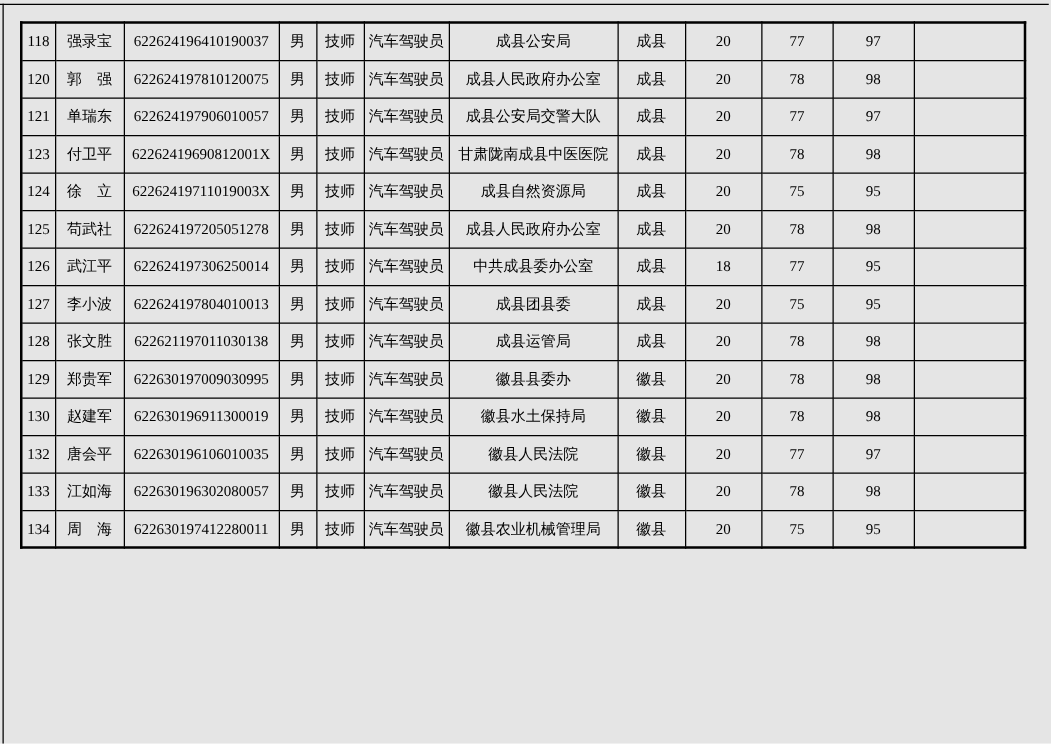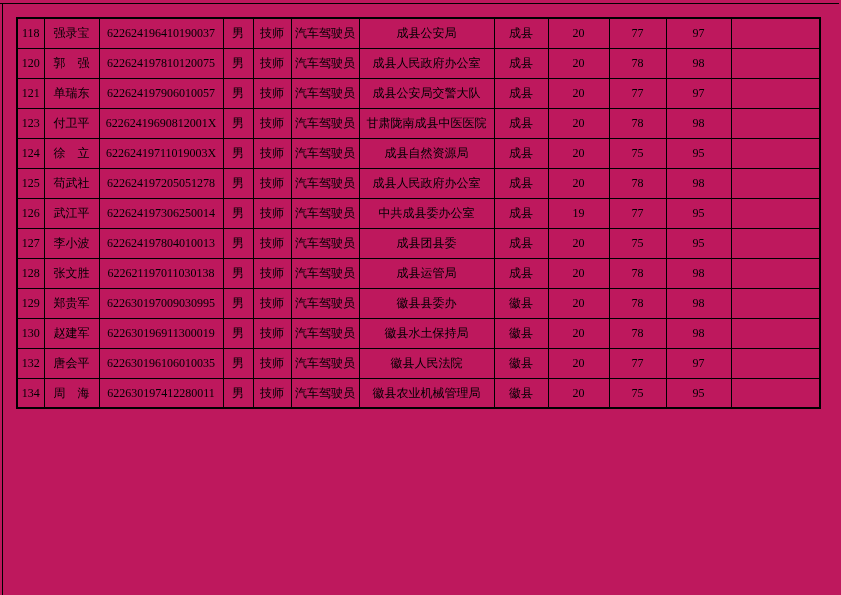--- a/index.html
+++ b/index.html
@@ -6,21 +6,21 @@
   html, body {
     width: 841px; height: 595px;
     background: #ffffff;
     font-family: "Liberation Serif", "DejaVu Serif", serif;
     color: #000;
     overflow: hidden;
   }
   .page {
     position: relative;
     width: 841px; height: 595px;
-    background: #be185d;
+    background: #e5e5e5;
   }
   
   .page-border-top {
     position: absolute;
     left: 0; top: 3px;
     width: 839px; height: 0;
     border-top: 1px solid #000;
   }
   .page-border-left {
     position: absolute;
@@ -171,21 +171,21 @@
         </tr>
         <tr>
           <td class="cell-num">126</td>
           <td class="cell-name">武江平</td>
           <td class="cell-id">622624197306250014</td>
           <td class="cell-sex">男</td>
           <td class="cell-title">技师</td>
           <td class="cell-occ">汽车驾驶员</td>
           <td class="cell-unit">中共成县委办公室</td>
           <td class="cell-cty">成县</td>
-          <td class="cell-s1">19</td>
+          <td class="cell-s1">18</td>
           <td class="cell-s2">77</td>
           <td class="cell-s3">95</td>
           <td class="cell-rmk"></td>
         </tr>
         <tr>
           <td class="cell-num">127</td>
           <td class="cell-name">李小波</td>
           <td class="cell-id">622624197804010013</td>
           <td class="cell-sex">男</td>
           <td class="cell-title">技师</td>
@@ -244,20 +244,34 @@
           <td class="cell-name">唐会平</td>
           <td class="cell-id">622630196106010035</td>
           <td class="cell-sex">男</td>
           <td class="cell-title">技师</td>
           <td class="cell-occ">汽车驾驶员</td>
           <td class="cell-unit">徽县人民法院</td>
           <td class="cell-cty">徽县</td>
           <td class="cell-s1">20</td>
           <td class="cell-s2">77</td>
           <td class="cell-s3">97</td>
+          <td class="cell-rmk"></td>
+        </tr>
+        <tr>
+          <td class="cell-num">133</td>
+          <td class="cell-name">江如海</td>
+          <td class="cell-id">622630196302080057</td>
+          <td class="cell-sex">男</td>
+          <td class="cell-title">技师</td>
+          <td class="cell-occ">汽车驾驶员</td>
+          <td class="cell-unit">徽县人民法院</td>
+          <td class="cell-cty">徽县</td>
+          <td class="cell-s1">20</td>
+          <td class="cell-s2">78</td>
+          <td class="cell-s3">98</td>
           <td class="cell-rmk"></td>
         </tr>
         <tr>
           <td class="cell-num">134</td>
           <td class="cell-name">周　海</td>
           <td class="cell-id">622630197412280011</td>
           <td class="cell-sex">男</td>
           <td class="cell-title">技师</td>
           <td class="cell-occ">汽车驾驶员</td>
           <td class="cell-unit">徽县农业机械管理局</td>

